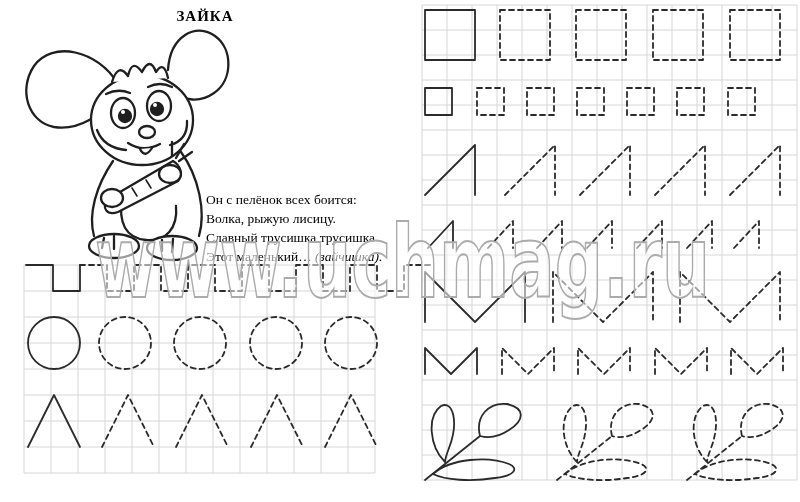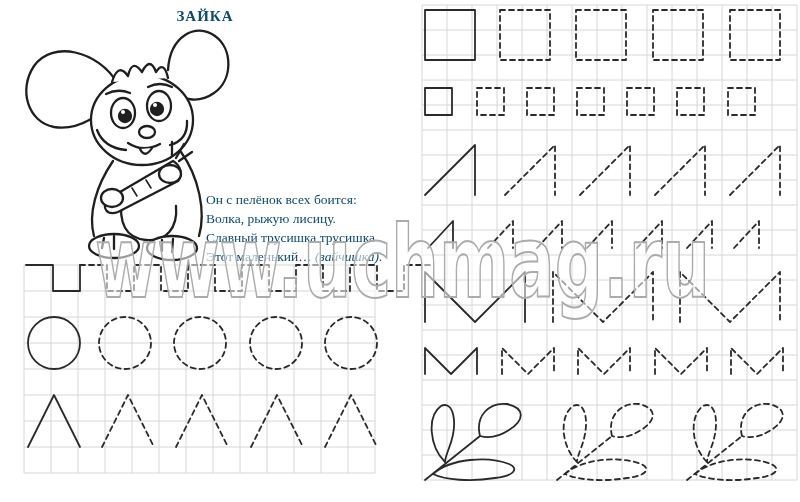--- a/index.html
+++ b/index.html
@@ -1,17 +1,17 @@
 <!DOCTYPE html>
 <html><head>
 <meta charset="utf-8">
 <style>
   html,body{margin:0;padding:0;background:#fff;}
   .page{position:relative;width:800px;height:502px;background:#ffffff;overflow:hidden;
-        font-family:"Liberation Serif",serif;color:#0c4a6e;}
+        font-family:"Liberation Serif",serif;color:#000000;}
   .title{position:absolute;left:0;top:8px;width:410px;text-align:center;
          font-weight:bold;font-size:15px;letter-spacing:1px;}
   .poem{position:absolute;left:206px;top:178px;width:200px;
         font-size:13.5px;line-height:19px;margin-top:12px;}
   .poem .ital{font-style:italic;}
   svg#art{position:absolute;left:0;top:0;z-index:3;}
   .txt{z-index:2;}
 </style>
 </head>
 <body>

